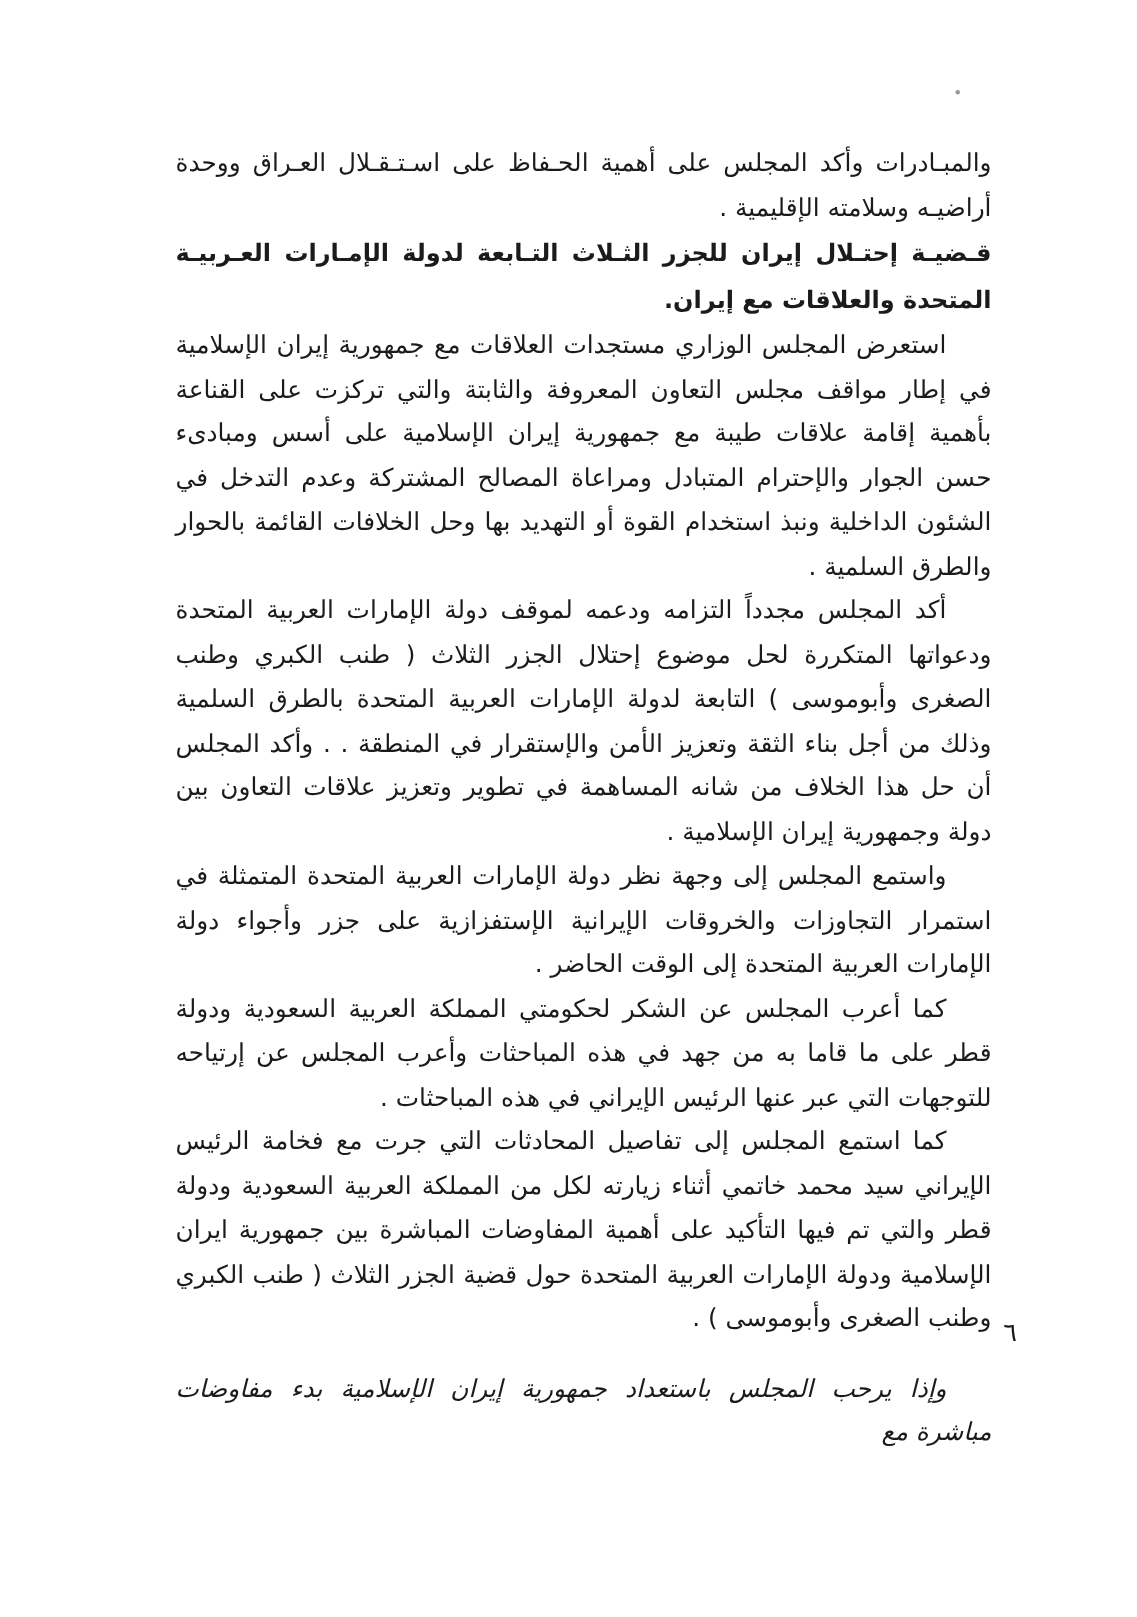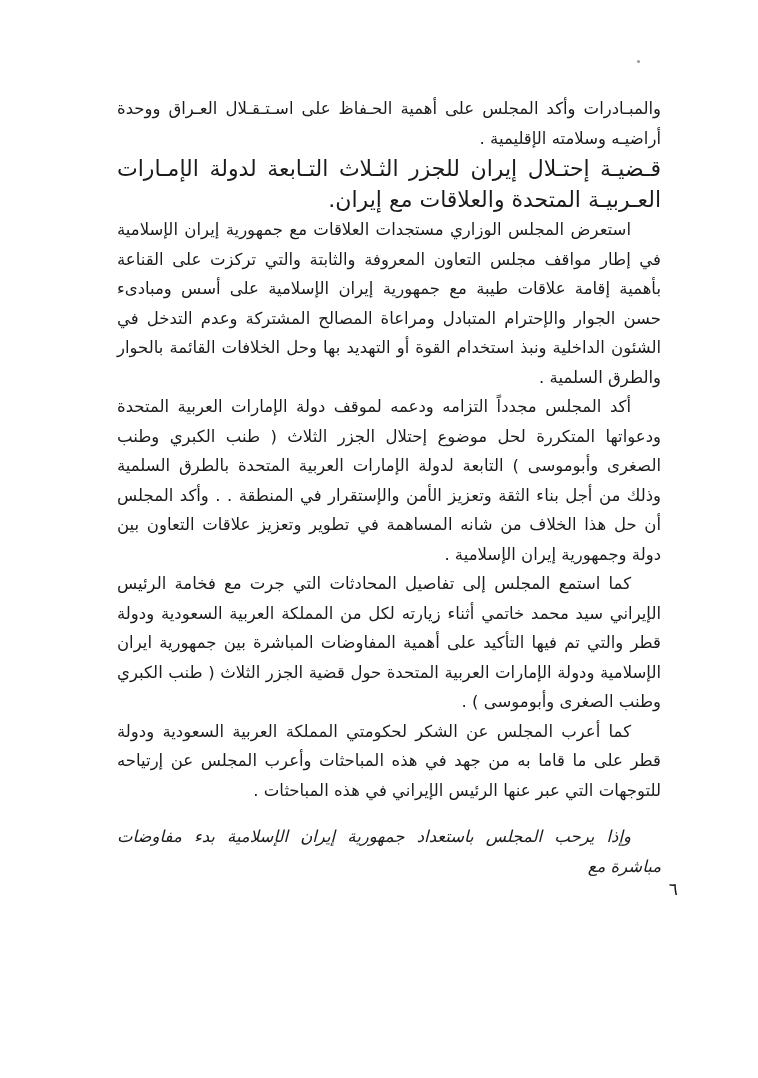--- a/index.html
+++ b/index.html
@@ -29,22 +29,22 @@
   }
   .text-block p {
     margin: 0;
     padding: 0;
   }
   .cont {
     text-indent: 0;
   }
   .heading {
     margin: 5px 0 3px 0;
-    font-size: 22px;
-    font-weight: normal;
+    font-size: 16px;
+    font-weight: bold;
     line-height: 31px;
     text-align: justify;
   }
   .para {
     text-indent: 30px;
   }
   .gap-top {
     margin-top: 17px !important;
     font-style: italic;
   }
@@ -77,24 +77,25 @@
   <div class="text-block">
 
     <p class="cont">والمبـادرات وأكد المجلس على أهمية الحـفاظ على اسـتـقـلال العـراق ووحدة أراضيـه وسلامته الإقليمية .</p>
 
     <p class="heading">قـضيـة إحتـلال إيران للجزر الثـلاث التـابعة لدولة الإمـارات العـربيـة المتحدة والعلاقات مع إيران.</p>
 
     <p class="para">استعرض المجلس الوزاري مستجدات العلاقات مع جمهورية إيران الإسلامية في إطار مواقف مجلس التعاون المعروفة والثابتة والتي تركزت على القناعة بأهمية إقامة علاقات طيبة مع جمهورية إيران الإسلامية على أسس ومبادىء حسن الجوار والإحترام المتبادل ومراعاة المصالح المشتركة وعدم التدخل في الشئون الداخلية ونبذ استخدام القوة أو التهديد بها وحل الخلافات القائمة بالحوار والطرق السلمية .</p>
 
     <p class="para">أكد المجلس مجدداً التزامه ودعمه لموقف دولة الإمارات العربية المتحدة ودعواتها المتكررة لحل موضوع إحتلال الجزر الثلاث ( طنب الكبري وطنب الصغرى وأبوموسى ) التابعة لدولة الإمارات العربية المتحدة بالطرق السلمية وذلك من أجل بناء الثقة وتعزيز الأمن والإستقرار في المنطقة . . وأكد المجلس أن حل هذا الخلاف من شانه المساهمة في تطوير وتعزيز علاقات التعاون بين دولة وجمهورية إيران الإسلامية .</p>
 
+    <p class="para">واستمع المجلس إلى وجهة نظر دولة الإمارات العربية المتحدة المتمثلة في استمرار التجاوزات والخروقات الإيرانية الإستفزازية على جزر وأجواء دولة الإمارات العربية المتحدة إلى الوقت الحاضر .</p>
+
+    <p class="para">كما أعرب المجلس عن الشكر لحكومتي المملكة العربية السعودية ودولة قطر على ما قاما به من جهد في هذه المباحثات وأعرب المجلس عن إرتياحه للتوجهات التي عبر عنها الرئيس الإيراني في هذه المباحثات .</p>
 
     <p class="para">كما استمع المجلس إلى تفاصيل المحادثات التي جرت مع فخامة الرئيس الإيراني سيد محمد خاتمي أثناء زيارته لكل من المملكة العربية السعودية ودولة قطر والتي تم فيها التأكيد على أهمية المفاوضات المباشرة بين جمهورية ايران الإسلامية ودولة الإمارات العربية المتحدة حول قضية الجزر الثلاث ( طنب الكبري وطنب الصغرى وأبوموسى ) .</p>
-
-    <p class="para">كما أعرب المجلس عن الشكر لحكومتي المملكة العربية السعودية ودولة قطر على ما قاما به من جهد في هذه المباحثات وأعرب المجلس عن إرتياحه للتوجهات التي عبر عنها الرئيس الإيراني في هذه المباحثات .</p>
 
     <p class="para gap-top">وإذا يرحب المجلس باستعداد جمهورية إيران الإسلامية بدء مفاوضات مباشرة مع</p>
 
   </div>
 
   <div class="page-number">٦</div>
 
 </div>
 
 </body></html>

